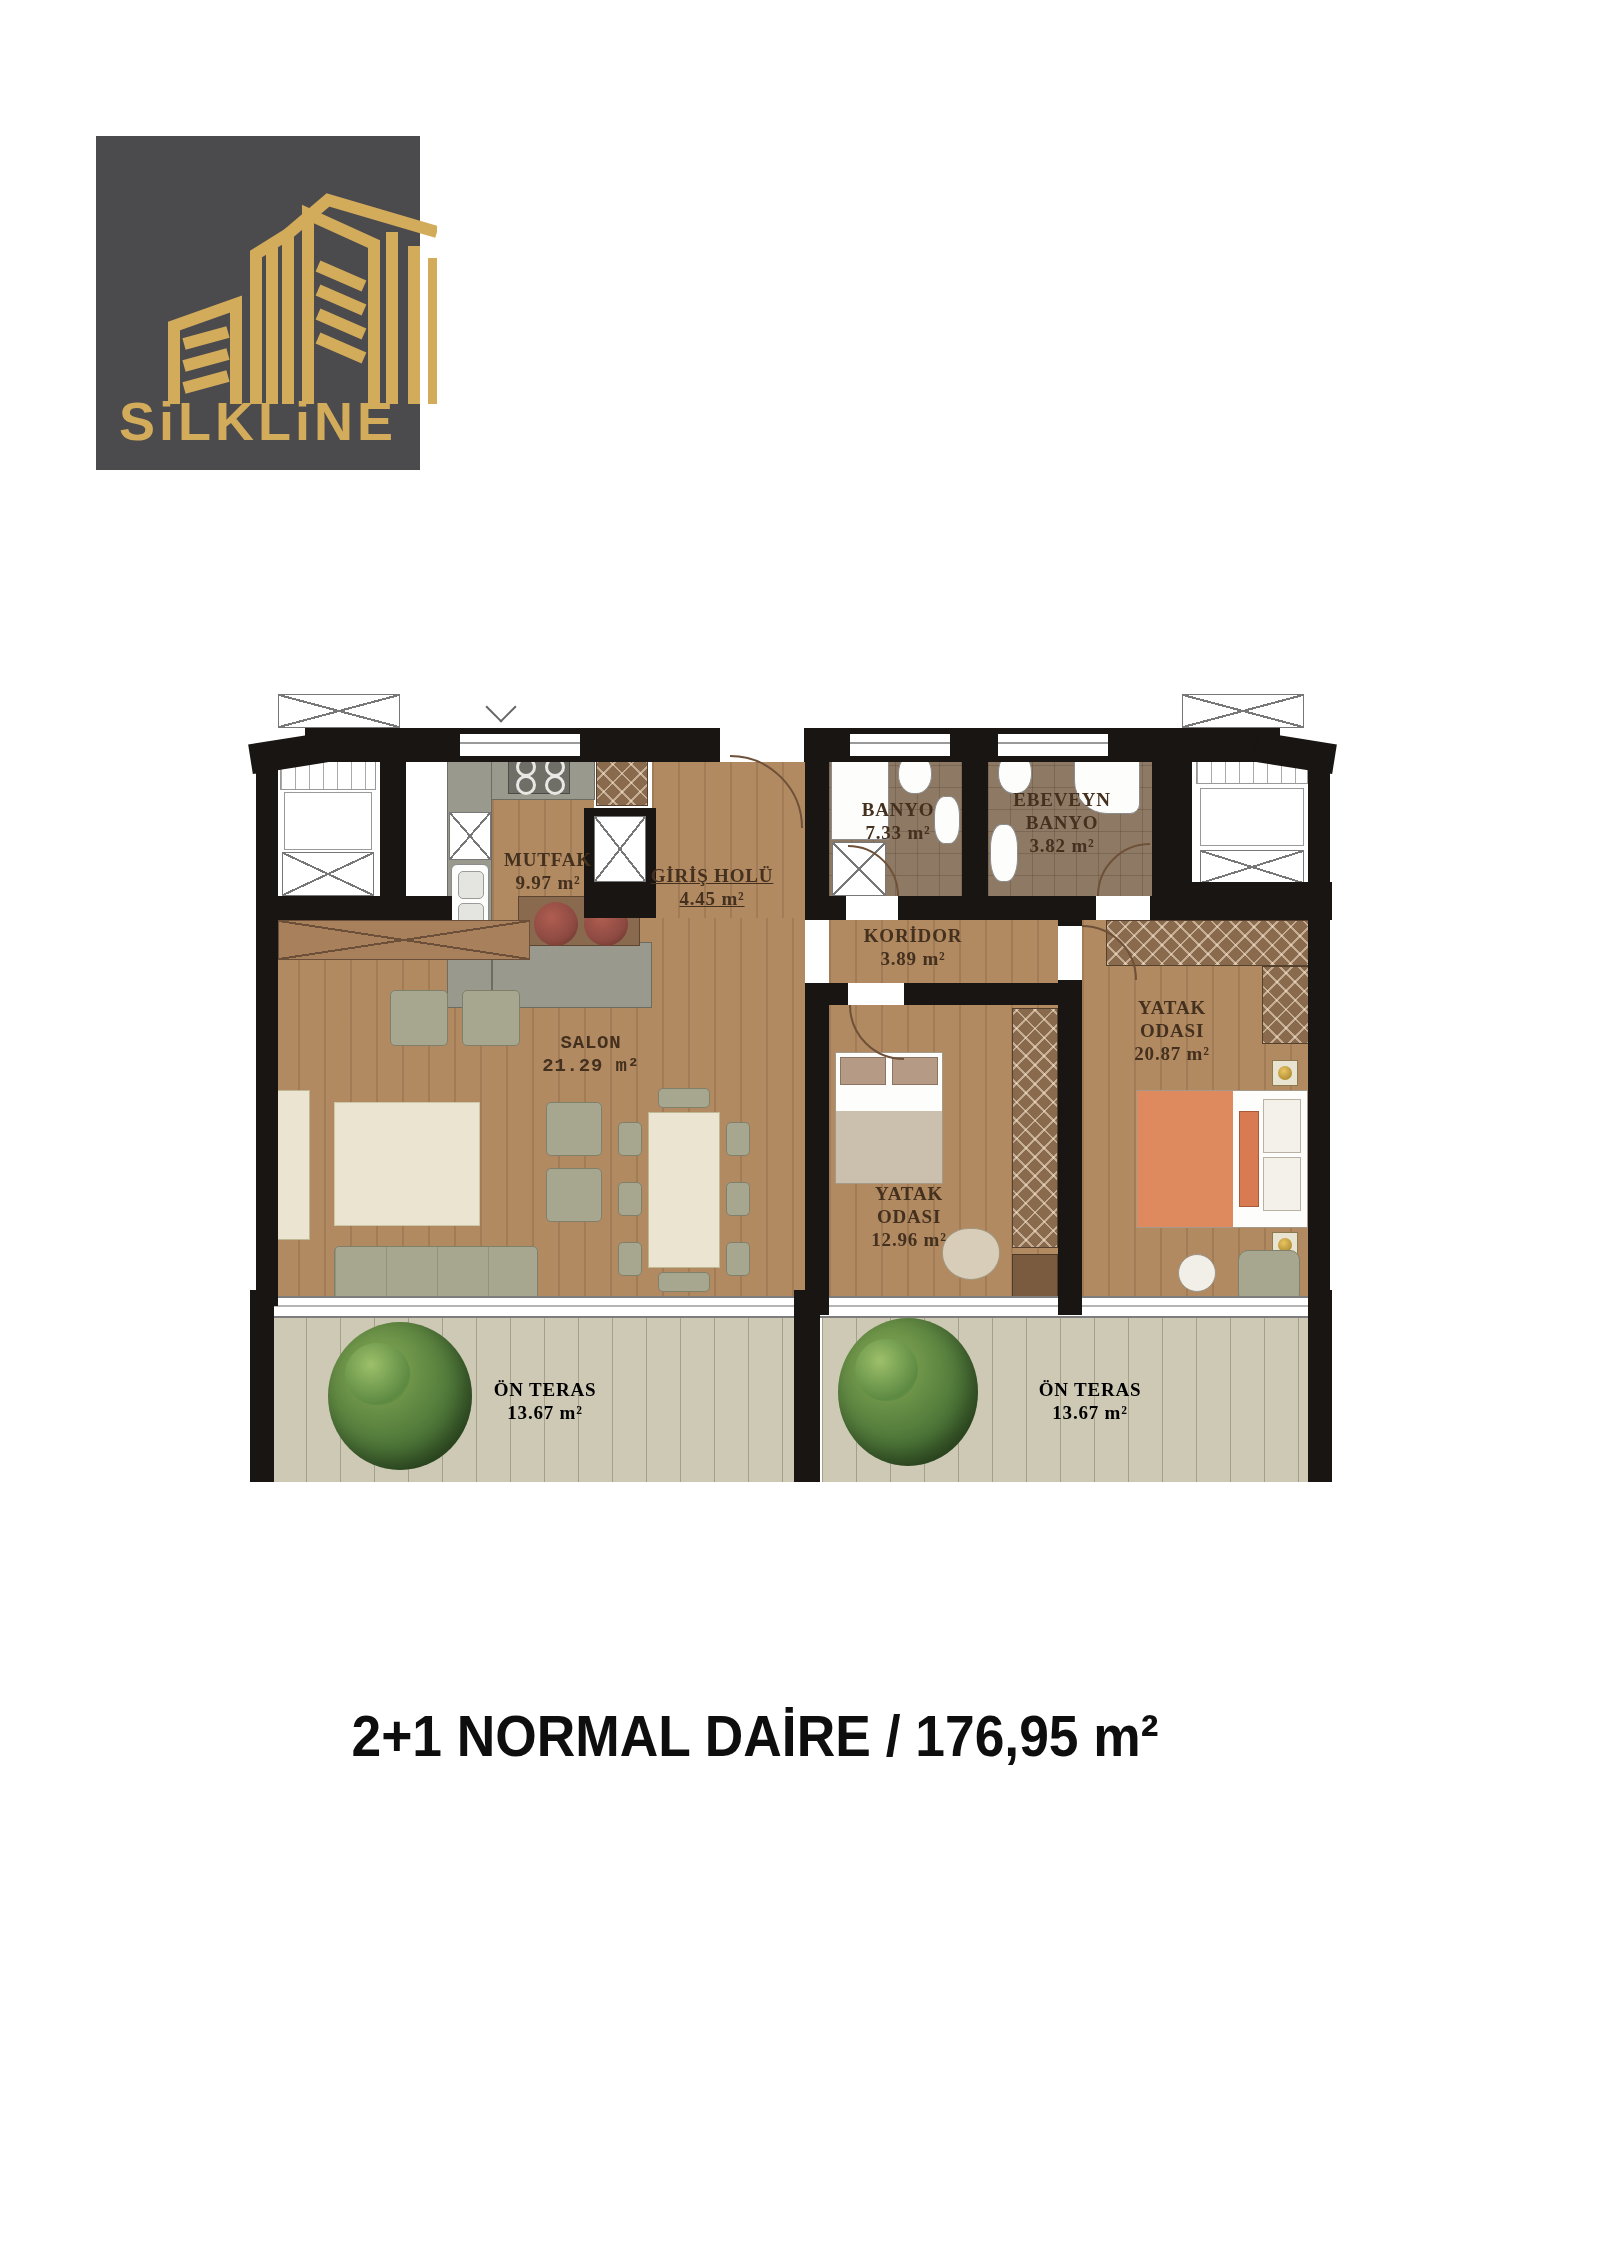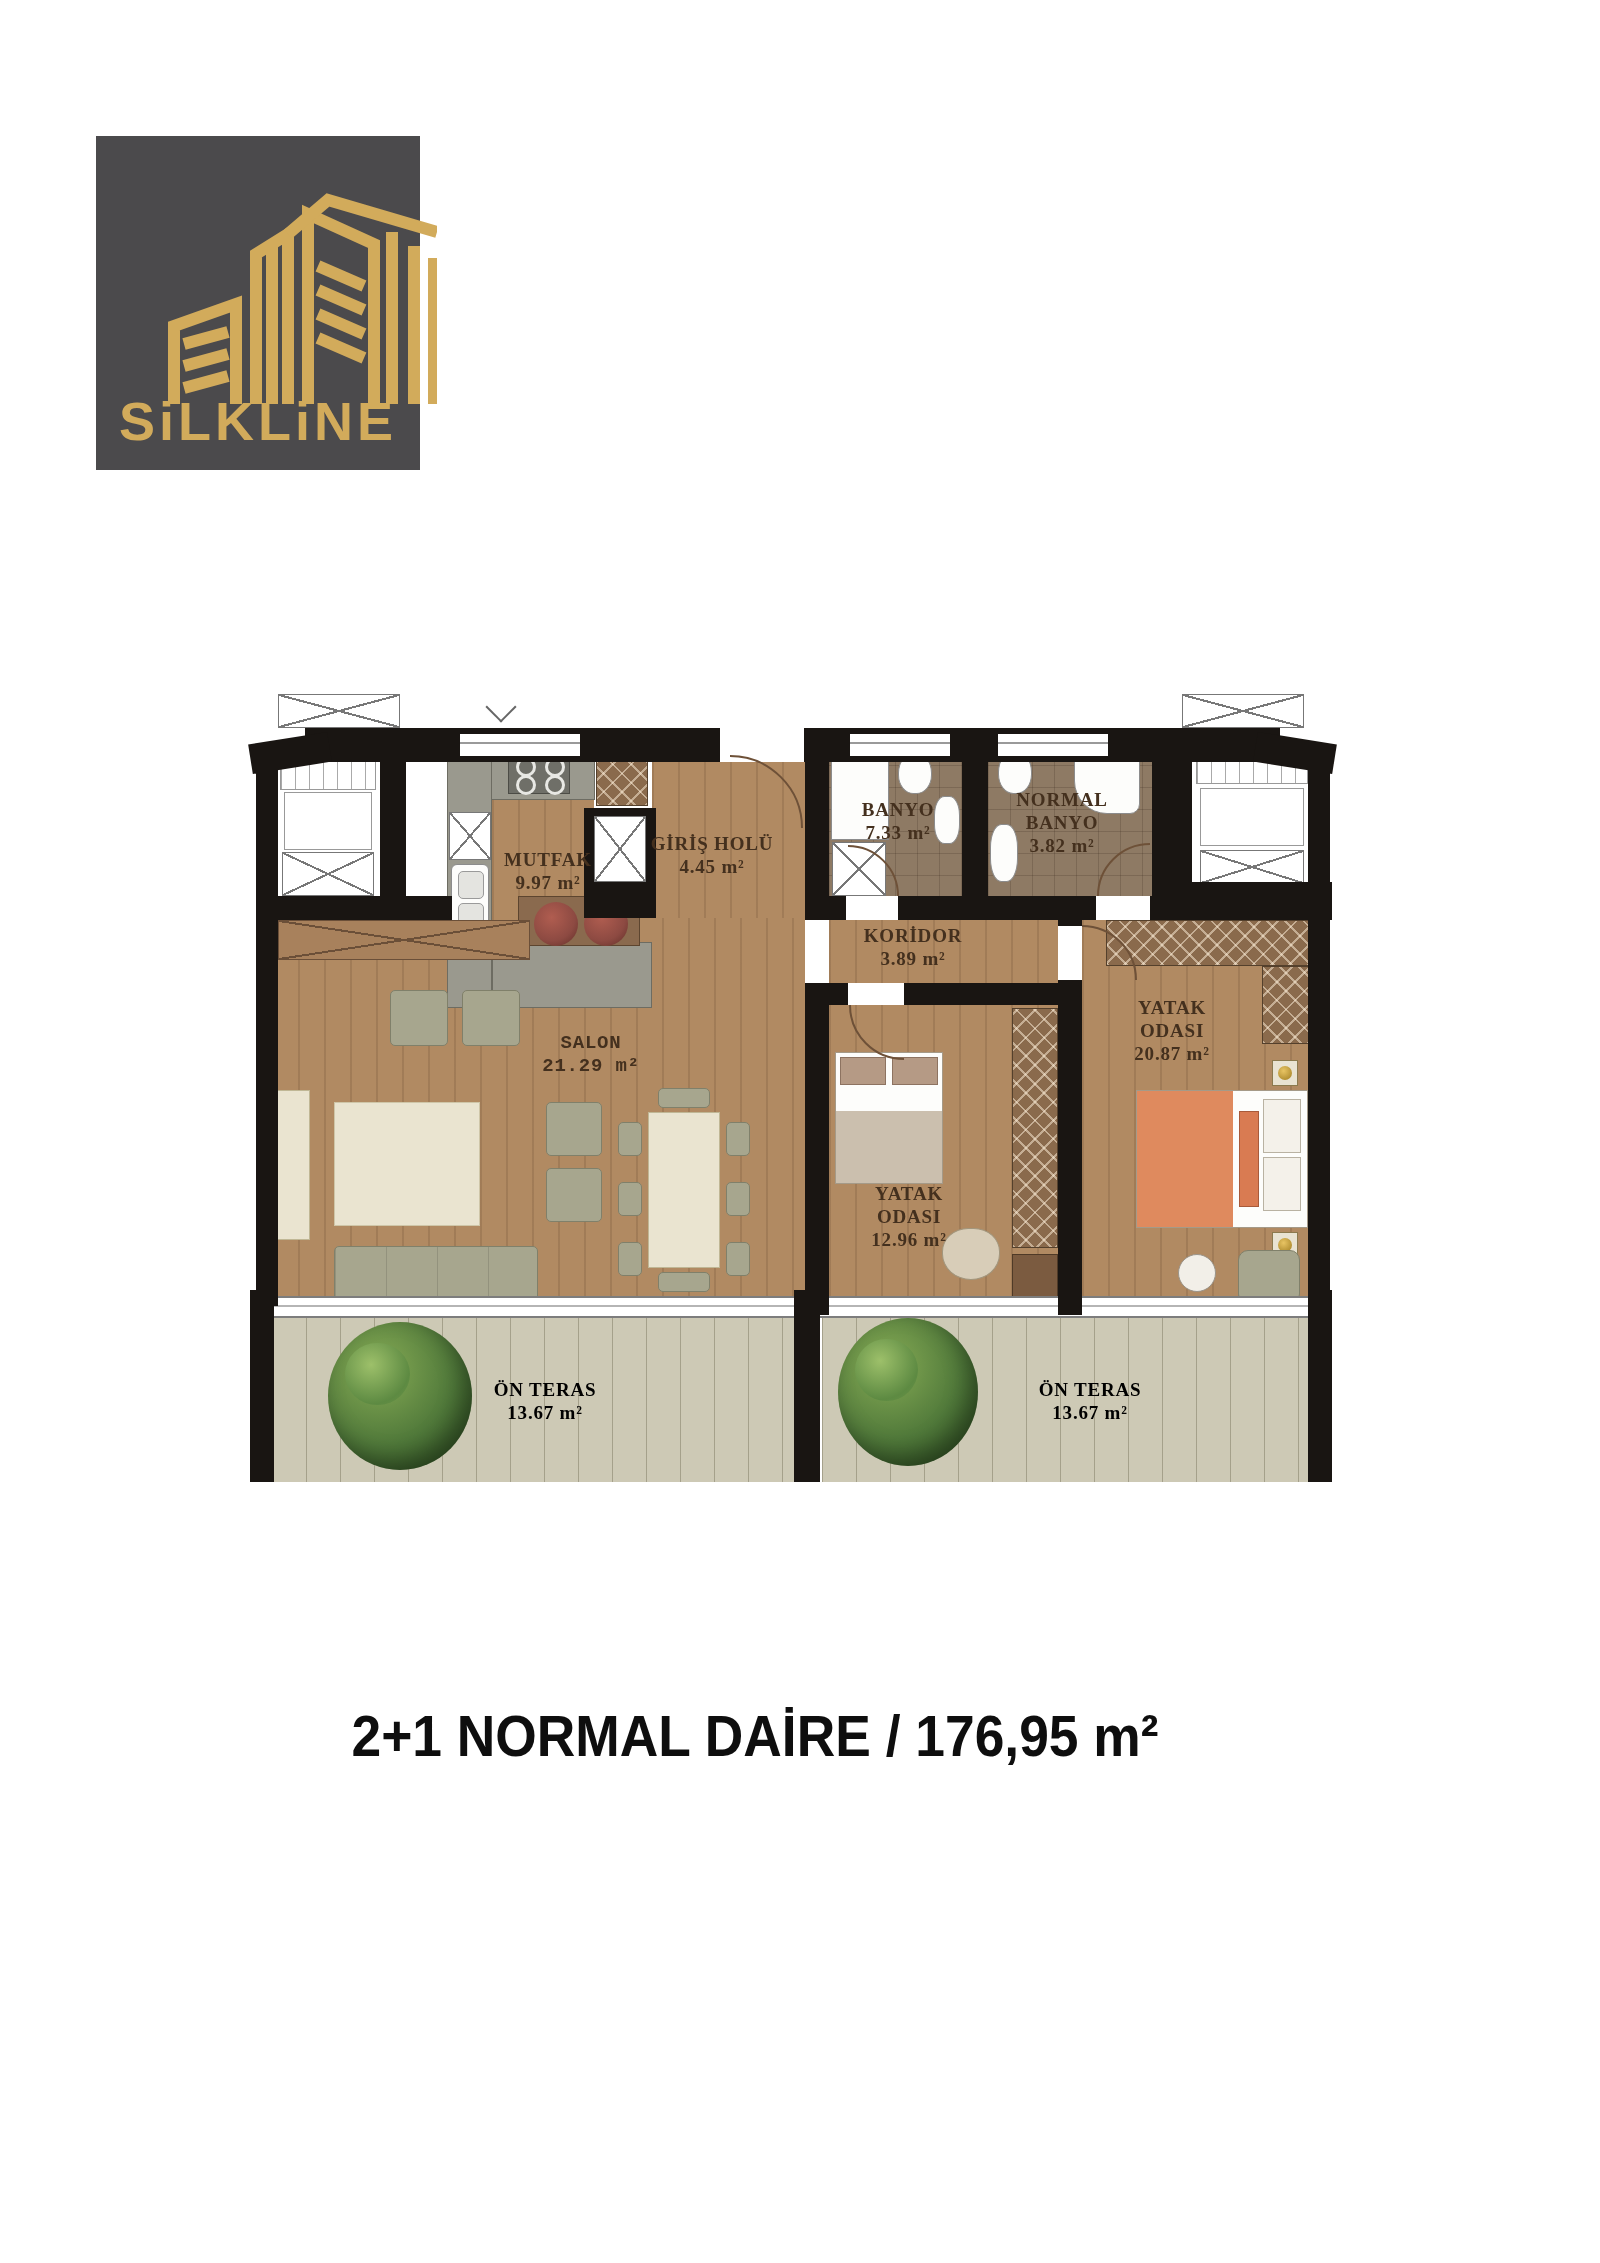--- a/index.html
+++ b/index.html
@@ -227,30 +227,30 @@
         <path d="M 848 206 A 52 52 0 0 1 900 154"></path>
         <path d="M 832 236 A 54 54 0 0 1 886 290"></path>
         <path d="M 600 315 A 54 54 0 0 0 654 369"></path>
       </g>
     </svg>
 
     <div class="room-label" style="left:218px;top:158px;width:160px;">
       <div>MUTFAK</div>
       <div class="area">9.97 m²</div>
     </div>
-    <div class="room-label" style="left:382px;top:142px;width:160px;">
+    <div class="room-label" style="left:382px;top:174px;width:160px;text-decoration:underline;">
       <div>GİRİŞ HOLÜ</div>
       <div class="area">4.45 m²</div>
     </div>
     <div class="room-label" style="left:588px;top:108px;width:120px;">
       <div>BANYO</div>
       <div class="area">7.33 m²</div>
     </div>
     <div class="room-label" style="left:742px;top:98px;width:140px;">
-      <div>NORMAL</div>
+      <div>EBEVEYN</div>
       <div>BANYO</div>
       <div class="area">3.82 m²</div>
     </div>
     <div class="room-label" style="left:583px;top:234px;width:160px;">
       <div>KORİDOR</div>
       <div class="area">3.89 m²</div>
     </div>
     <div class="room-label" style="left:261px;top:342px;width:160px;font-family:Liberation Mono, monospace;">
       <div>SALON</div>
       <div class="area">21.29 m²</div>

